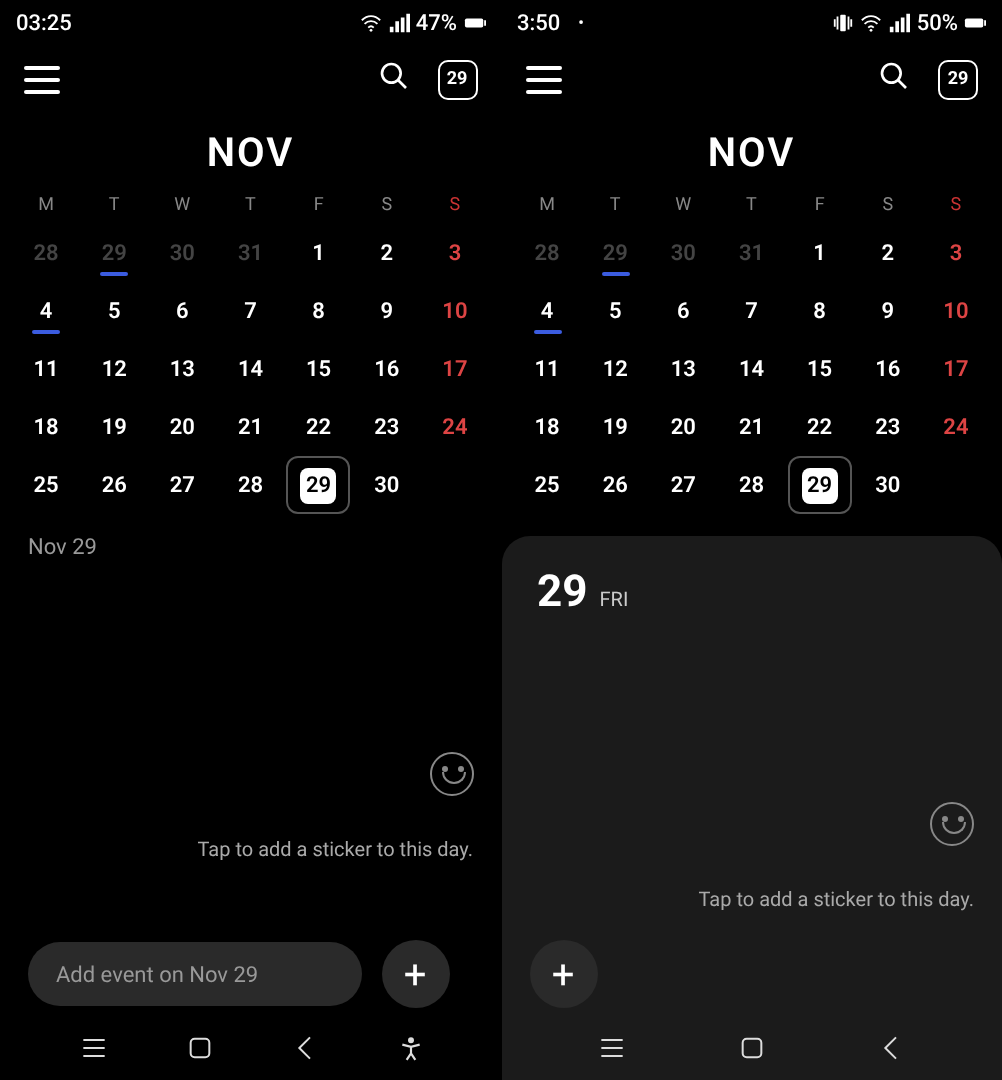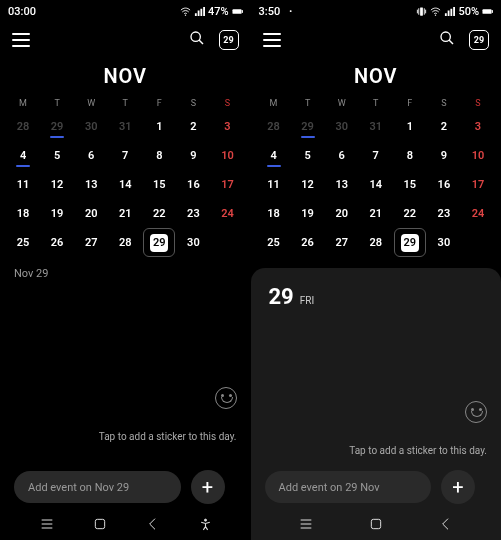--- a/index.html
+++ b/index.html
@@ -20,21 +20,21 @@
 .weekdays{font-size:9px;color:#888;padding-bottom:4px}
 .weekdays .sun{color:#c33}
 .week{height:29px;align-items:center}
 .day{font-size:11px;font-weight:600;color:#fff;position:relative;height:100%;display:flex;align-items:center;justify-content:center}
 .day.prev{color:#444}
 .day.sat{color:#d44}
 .day.bar::after{content:"";position:absolute;bottom:3px;left:50%;transform:translateX(-50%);width:14px;height:2px;background:#3b5ce0;border-radius:1px}
 .day.today{position:relative}
 .day.today-box{border:1px solid #555;border-radius:6px;margin:1px}
 .day.today .num-box{background:#fff;color:#000;width:18px;height:18px;border-radius:4px;display:flex;align-items:center;justify-content:center}
-.event-panel{flex:1;display:flex;flex-direction:column;padding:10px 14px 0;position:relative}
+.event-panel{flex:1;display:flex;flex-direction:row;padding:10px 14px 0;position:relative}
 .date-header-a{font-size:11px;color:#999;padding:0 0 8px}
 .date-header-b{display:flex;align-items:baseline;gap:6px;padding:4px 4px 8px}
 .date-big{font-size:22px;font-weight:700;color:#fff}
 .date-dow{font-size:10px;font-weight:400;color:#ccc}
 .sticker-area{flex:1;display:flex;flex-direction:column;align-items:flex-end;justify-content:center;gap:22px}
 .smiley{width:22px;height:22px;border:1.5px solid #888;border-radius:50%;position:relative}
 .smiley::before{content:"";position:absolute;width:3px;height:3px;background:#888;border-radius:50%;top:6px;left:5px;box-shadow:8px 0 #888}
 .smiley::after{content:"";position:absolute;width:10px;height:5px;border:1.5px solid #888;border-top:none;border-radius:0 0 10px 10px;bottom:5px;left:5px}
 .sticker-text{font-size:10px;color:#aaa}
 .bottom-area{position:absolute;bottom:36px;left:0;right:12px;display:flex;align-items:center;gap:10px;padding:0 14px}
@@ -44,21 +44,21 @@
 .nav-bar svg{width:16px;height:16px;stroke:#ddd;fill:none;stroke-width:1.5}
 .nav-bar .acc{width:13px;height:13px;fill:#ddd}
 .panel-b-wrap{position:absolute;top:268px;left:0;right:0;bottom:0;background:#1b1b1b;border-radius:14px 14px 0 0;padding:12px 14px 0;display:flex;flex-direction:column}
 </style>
 </head>
 <body>
 
 <div class="phone">
   <div class="status-bar">
     <div class="status-left">
-      <span>03:00</span>
+      <span>03:25</span>
       <svg viewBox="0 0 24 24">
           <circle cx="12" cy="8" r="4" fill="#fff"></circle>
           <path d="M4 20c0-4 4-6 8-6s8 2 8 6" fill="#fff"></path>
         </svg>
       <svg viewBox="0 0 24 24">
           <circle cx="12" cy="12" r="8" fill="#fff"></circle>
           <rect x="10" y="8" width="4" height="8" fill="#000"></rect>
         </svg>
     </div>
     <div class="status-right">
@@ -291,21 +291,20 @@
     <div class="date-header-b">
       <span class="date-big">29</span>
       <span class="date-dow">FRI</span>
     </div>
     <div class="sticker-area">
       <div class="smiley"></div>
       <div class="sticker-text">Tap to add a sticker to this day.</div>
     </div>
   </div>
   <div class="bottom-area">
-    <div class="add-event">Add event on 29 Nov</div>
     <div class="fab">+</div>
   </div>
   <div class="nav-bar">
     <svg viewBox="0 0 24 24">
         <line x1="4" y1="6" x2="20" y2="6"></line>
         <line x1="4" y1="12" x2="20" y2="12"></line>
         <line x1="4" y1="18" x2="20" y2="18"></line>
       </svg>
     <svg viewBox="0 0 24 24">
         <rect x="5" y="5" width="14" height="14" rx="3"></rect>

